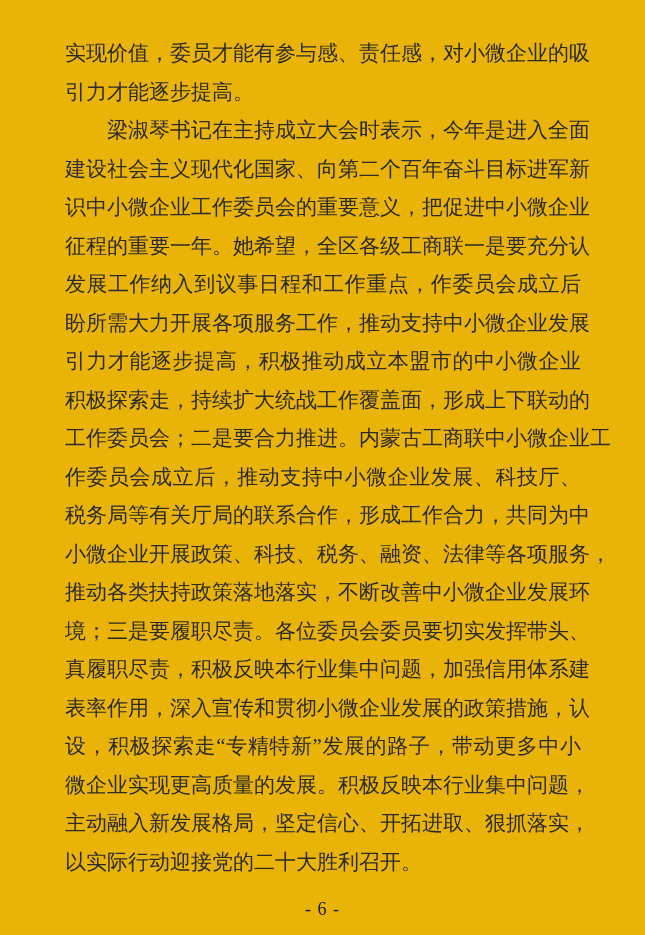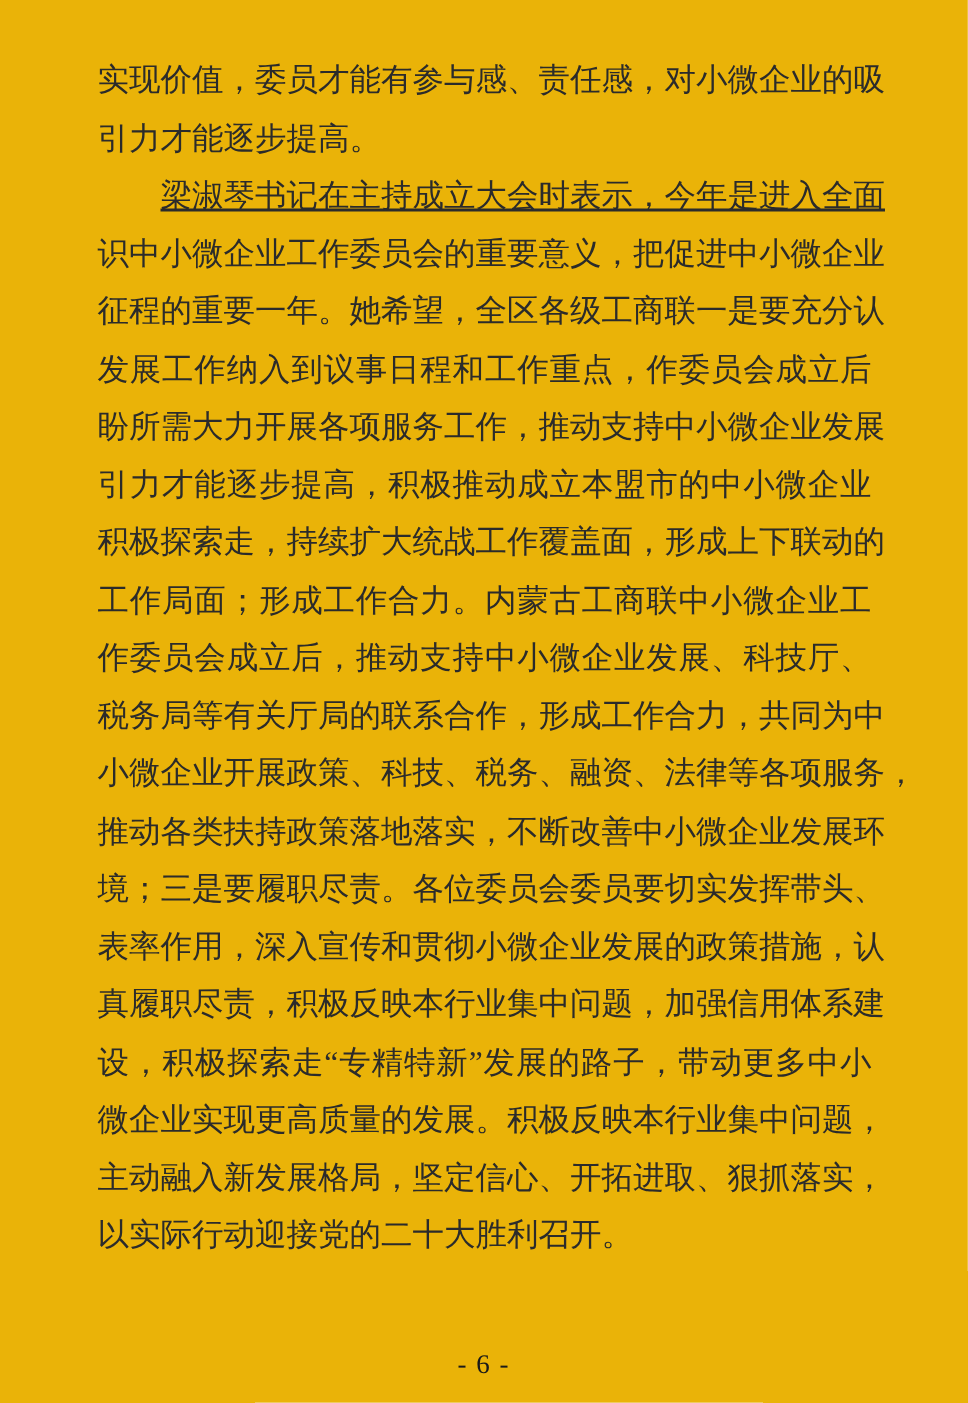--- a/index.html
+++ b/index.html
@@ -34,21 +34,20 @@
     font-family: "Liberation Serif", "DejaVu Serif", serif;
     white-space: nowrap;
     overflow: visible;
   }
   .line.just {
     text-align: justify;
     text-align-last: justify;
   }
   .line.indent {
     padding-left: 42px;
-    text-decoration: underline;
   }
   .page-footer {
     position: absolute;
     left: 0;
     top: 899px;
     width: 645px;
     text-align: center;
     font-size: 18px;
     letter-spacing: 1px;
     color: #1a1a1a;
@@ -56,33 +55,34 @@
   }
 </style>
 </head>
 <body>
 
 <div class="page">
   <div class="doc-body">
       <div class="line just">实现价值，委员才能有参与感、责任感，对小微企业的吸</div>
       <div class="line">引力才能逐步提高。</div>
       <div class="line just indent">梁淑琴书记在主持成立大会时表示，今年是进入全面</div>
+      <div class="line just">建设社会主义现代化国家、向第二个百年奋斗目标进军新</div>
       <div class="line just">识中小微企业工作委员会的重要意义，把促进中小微企业</div>
       <div class="line just">征程的重要一年。她希望，全区各级工商联一是要充分认</div>
       <div class="line just">发展工作纳入到议事日程和工作重点，作委员会成立后</div>
       <div class="line just">盼所需大力开展各项服务工作，推动支持中小微企业发展</div>
       <div class="line just">引力才能逐步提高，积极推动成立本盟市的中小微企业</div>
       <div class="line just">积极探索走，持续扩大统战工作覆盖面，形成上下联动的</div>
-      <div class="line just">工作局面；形成工作合力。内蒙古工商联中小微企业工</div>
+      <div class="line just">工作委员会；二是要合力推进。内蒙古工商联中小微企业工</div>
       <div class="line just">作委员会成立后，推动支持中小微企业发展、科技厅、</div>
       <div class="line just">税务局等有关厅局的联系合作，形成工作合力，共同为中</div>
       <div class="line just">小微企业开展政策、科技、税务、融资、法律等各项服务，</div>
       <div class="line just">推动各类扶持政策落地落实，不断改善中小微企业发展环</div>
       <div class="line just">境；三是要履职尽责。各位委员会委员要切实发挥带头、</div>
+      <div class="line just">真履职尽责，积极反映本行业集中问题，加强信用体系建</div>
       <div class="line just">表率作用，深入宣传和贯彻小微企业发展的政策措施，认</div>
-      <div class="line just">真履职尽责，积极反映本行业集中问题，加强信用体系建</div>
       <div class="line just">设，积极探索走“专精特新”发展的路子，带动更多中小</div>
       <div class="line just">微企业实现更高质量的发展。积极反映本行业集中问题，</div>
       <div class="line just">主动融入新发展格局，坚定信心、开拓进取、狠抓落实，</div>
       <div class="line">以实际行动迎接党的二十大胜利召开。</div>
     </div>
   <div class="page-footer">- 6 -</div>
 </div>
 
 </body></html>

